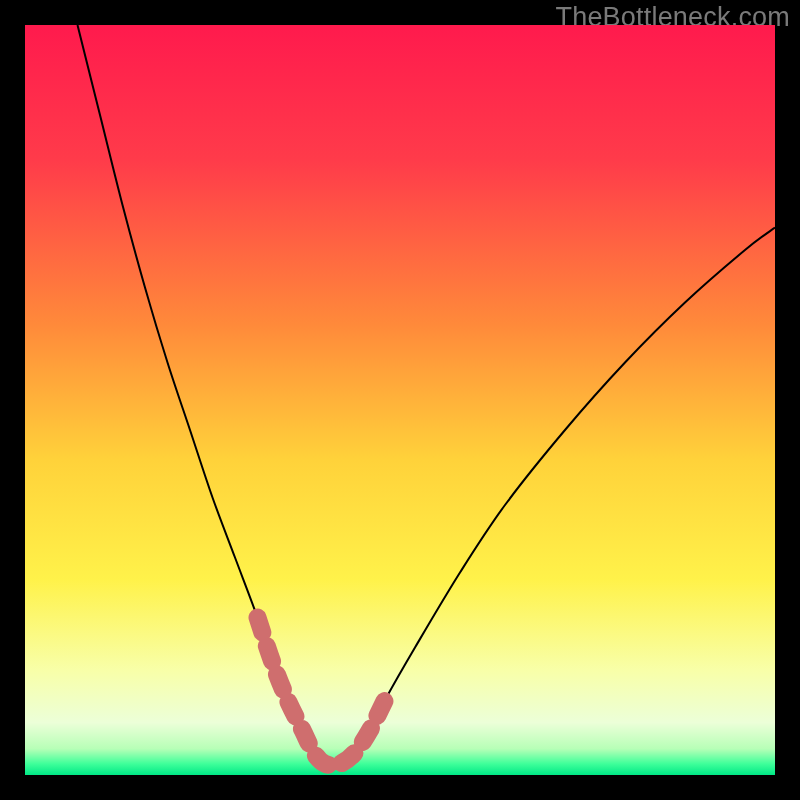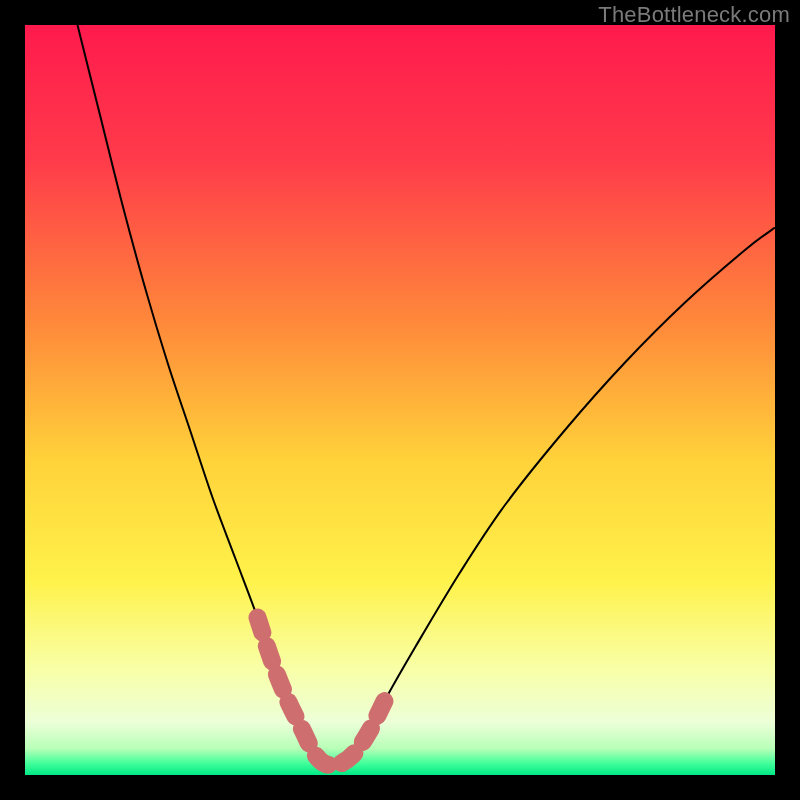--- a/index.html
+++ b/index.html
@@ -22,21 +22,21 @@
     top: 25px;
     width: 750px;
     height: 750px;
     overflow: hidden;
   }
   .watermark {
     position: absolute;
     top: 2px;
     right: 10px;
     color: #7a7a7a;
-    font-size: 22px;
+    font-size: 27px;
     font-weight: 500;
     letter-spacing: 0.2px;
     user-select: none;
   }
   svg { display: block; }
 </style>
 </head>
 <body>
 
 <div class="frame">

